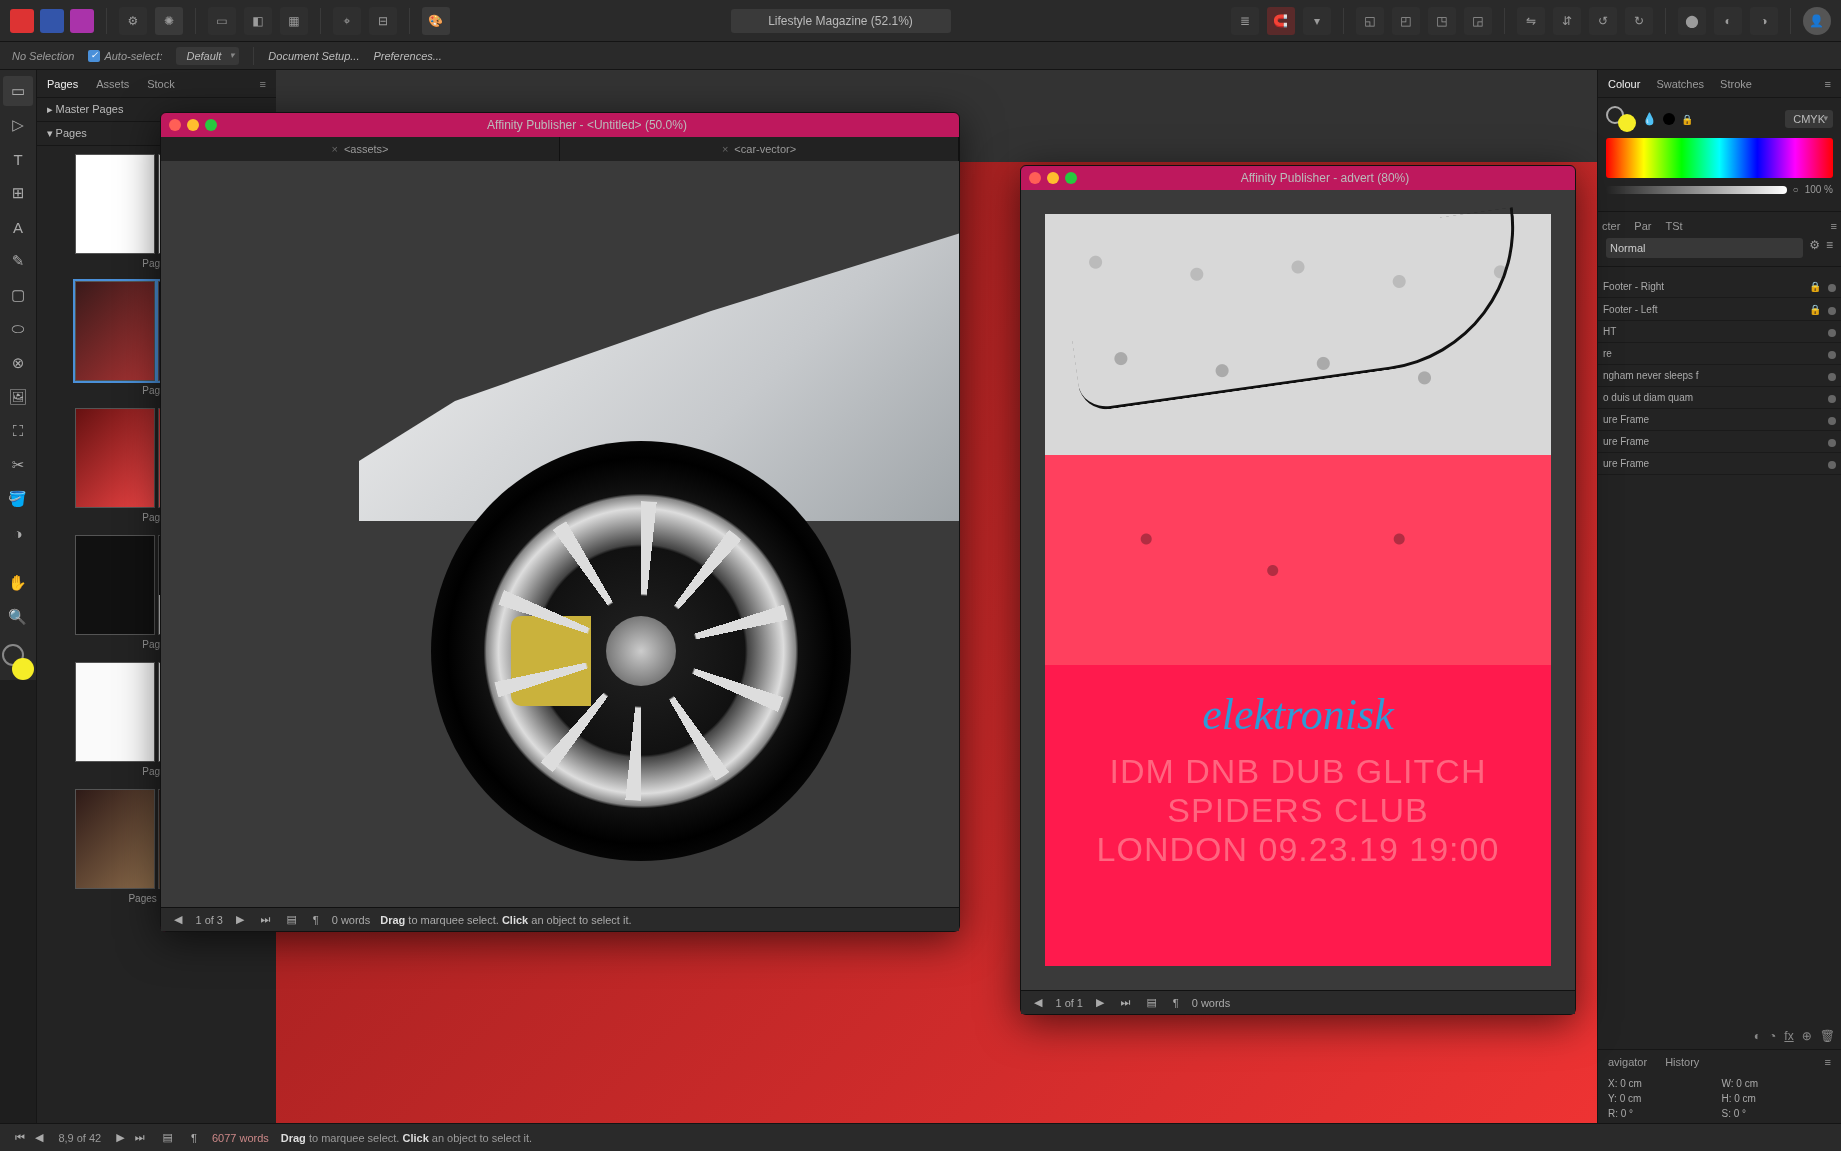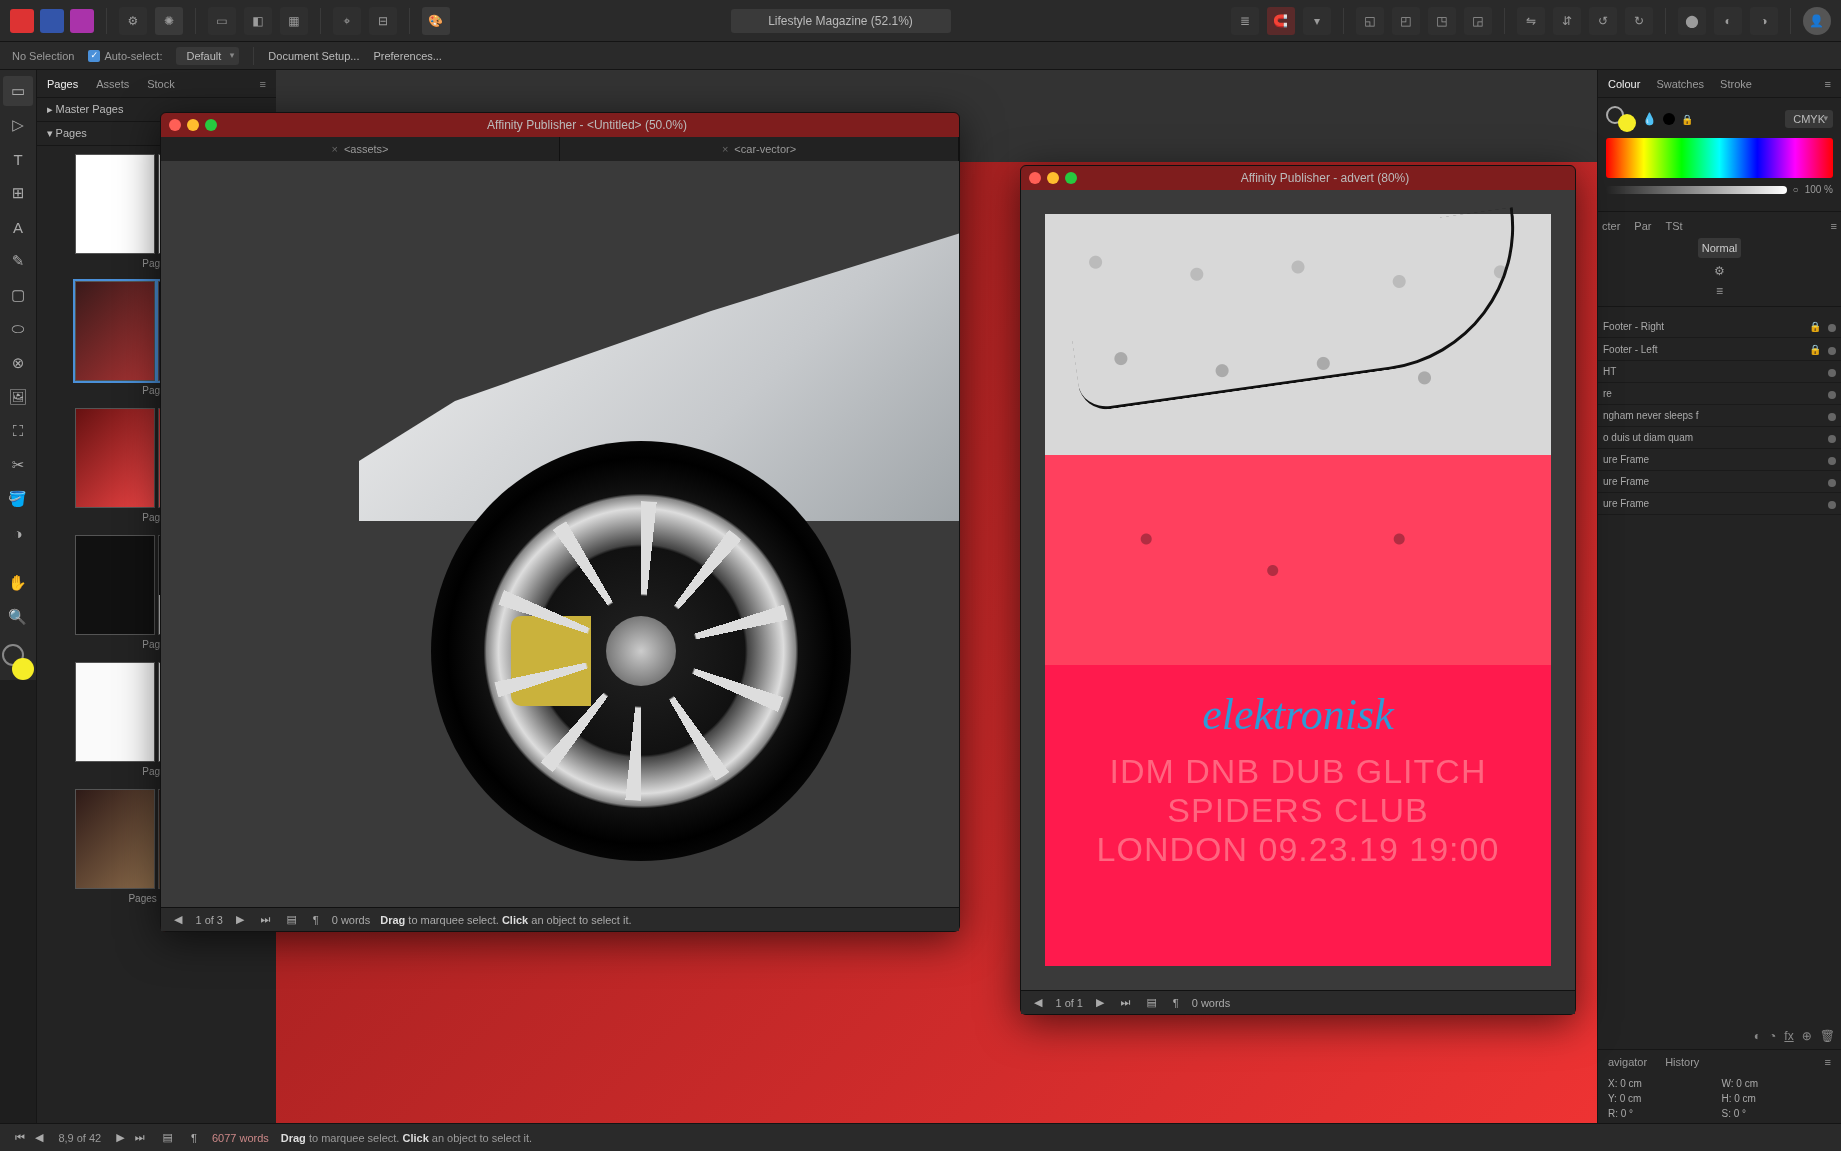--- a/index.html
+++ b/index.html
@@ -11,21 +11,21 @@
 .ai-red { background: #d33; }
 .ai-blue { background: #35a; }
 .ai-purple { background: #a3a; }
 .tb-div { width: 1px; height: 26px; background: #3a3a3a; margin: 0 4px; }
 .tb-btn { width: 28px; height: 28px; background: #2f2f2f; border-radius: 3px; display: flex; align-items: center; justify-content: center; cursor: pointer; }
 .tb-btn.glow { background: #3a3a3a; }
 .doc-title { flex: 0 0 220px; text-align: center; background: #3a3a3a; padding: 5px 0; border-radius: 3px; color: #bbb; }
 .spacer { flex: 1; }
 .avatar { width: 28px; height: 28px; border-radius: 50%; background: #555; display: flex; align-items: center; justify-content: center; }
 
-.contextbar { height: 28px; background: #2a2a2a; display: flex; align-items: center; padding: 0 12px; gap: 14px; border-bottom: 1px solid #141414; font-size: 11px; }
+.contextbar { height: 28px; background: #2a2a2a; display: flex; align-items: center; padding: 0 12px; gap: 14px; border-bottom: 1px solid #141414; font-size: 11px; font-style: italic; }
 .check { display: flex; align-items: center; gap: 4px; }
 .dd { background: #383838; padding: 3px 18px 3px 10px; border-radius: 3px; position: relative; color: #bbb; font-size: 11px; }
 .dd::after { content:"▾"; position:absolute; right:5px; font-size:9px; color:#888; }
 .link-btn { color: #bbb; cursor: pointer; }
 
 .tool-col { position: absolute; left: 0; top: 70px; width: 36px; background: #2a2a2a; display: flex; flex-direction: column; align-items: center; gap: 4px; padding-top: 6px; }
 .tool { width: 30px; height: 30px; border-radius: 3px; display: flex; align-items: center; justify-content: center; cursor: pointer; color: #aaa; font-size: 15px; }
 .tool.sel { background: #3a3a3a; }
 .color-wells { margin-top: 8px; position: relative; height: 36px; width: 32px; }
 .well-stroke { width: 22px; height: 22px; border-radius: 50%; border: 2px solid #888; position: absolute; top: 0; left: 0; background: none; }
@@ -78,21 +78,21 @@
 .status-bar { position: absolute; left: 0; right: 0; bottom: 0; height: 28px; background: #2a2a2a; display: flex; align-items: center; padding: 0 12px; gap: 12px; font-size: 11px; border-top: 1px solid #141414; }
 .sb-nav { display: flex; gap: 4px; }
 .sb-btn { padding: 0 3px; color: #aaa; cursor: pointer; }
 
 .canvas-area { position: absolute; left: 276px; top: 70px; right: 244px; bottom: 28px; background: #333; }
 .canvas-bg { position:absolute; top:0; left:0; right:0;height:90px; background:#fff; display:flex; justify-content:space-between; }
 .canvas-bg2 { position:absolute; top:92px; left:0; right:0; bottom:0; background:linear-gradient(135deg,#8b1a1a,#e33); }
 .silhouette { width:40px; height:60px; margin:10px 40px 0 0; background:#000; clip-path: polygon(50% 0, 65% 30%, 95% 25%, 70% 50%, 85% 95%, 50% 70%, 15% 95%, 30% 50%, 5% 25%, 35% 30%); }
 
 
-.win { position: absolute; background: #7f1d1d; border: 1px solid #111; border-radius: 6px; box-shadow: 0 8px 40px rgba(0,0,0,0.6); display:flex; flex-direction:column; }
+.win { position: absolute; background: #be185d; border: 1px solid #111; border-radius: 6px; box-shadow: 0 8px 40px rgba(0,0,0,0.6); display:flex; flex-direction:column; }
 .win-title { height: 24px; display: flex; align-items: center; padding: 0 8px; gap: 6px; color:#bbb; font-size:12px; }
 .traffic { display: flex; gap: 6px; }
 .tl { width: 12px; height: 12px; border-radius: 50%; }
 .tl.r { background: #ff5f56; } .tl.y { background: #ffbd2e; } .tl.g { background: #27c93f; }
 .win-title .title { flex: 1; text-align: center; }
 .win-tabs { height: 24px; display: flex; background:#222; }
 .win-tab { flex:1; display:flex; align-items:center; justify-content:center; gap:6px; color:#999; font-size:11px; border-right:1px solid #111; cursor:pointer; }
 .win-tab .x { color:#666; }
 .win-canvas { flex:1; background:#3a3a3a; position:relative; overflow:hidden; }
 .win-status { height:24px; background:#2a2a2a; display:flex; align-items:center; padding:0 10px; gap:10px; font-size:11px; color:#aaa; border-top:1px solid #111; }
@@ -300,21 +300,21 @@
       <span>100 %</span>
     </div>
   </div>
   <div class="rp-sep"></div>
   <div class="mini-tabs">
     <span>cter</span>
     <span>Par</span>
     <span>TSt</span>
     <span style="margin-left:auto">≡</span>
   </div>
-  <div style="padding:0 8px;display:flex;gap:6px;align-items:center;flex-direction:column;">
+  <div style="padding:0 8px;display:flex;gap:6px;align-items:flex-start;">
     <div class="style-dd" style="flex:1;">Normal</div>
     <span>⚙</span>
     <span>≡</span>
   </div>
   <div class="rp-sep"></div>
   <div class="layer-list" style="flex:1;overflow:hidden;">
     <div class="layer-row">
         <span class="lname">Footer - Right</span>
         <span class="lock-i"></span>
         <span class="vis-dot"></span>

